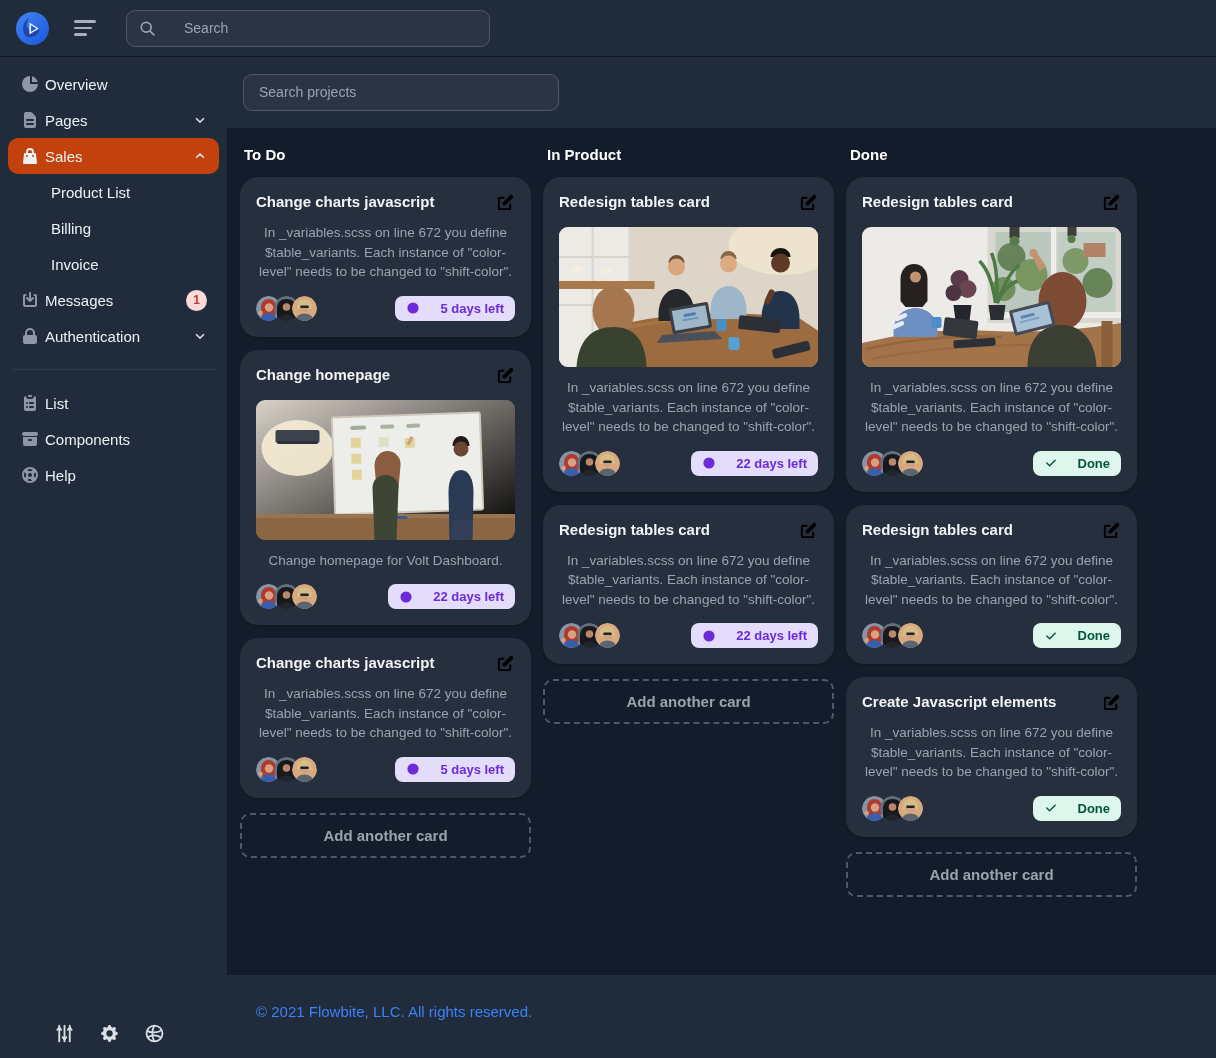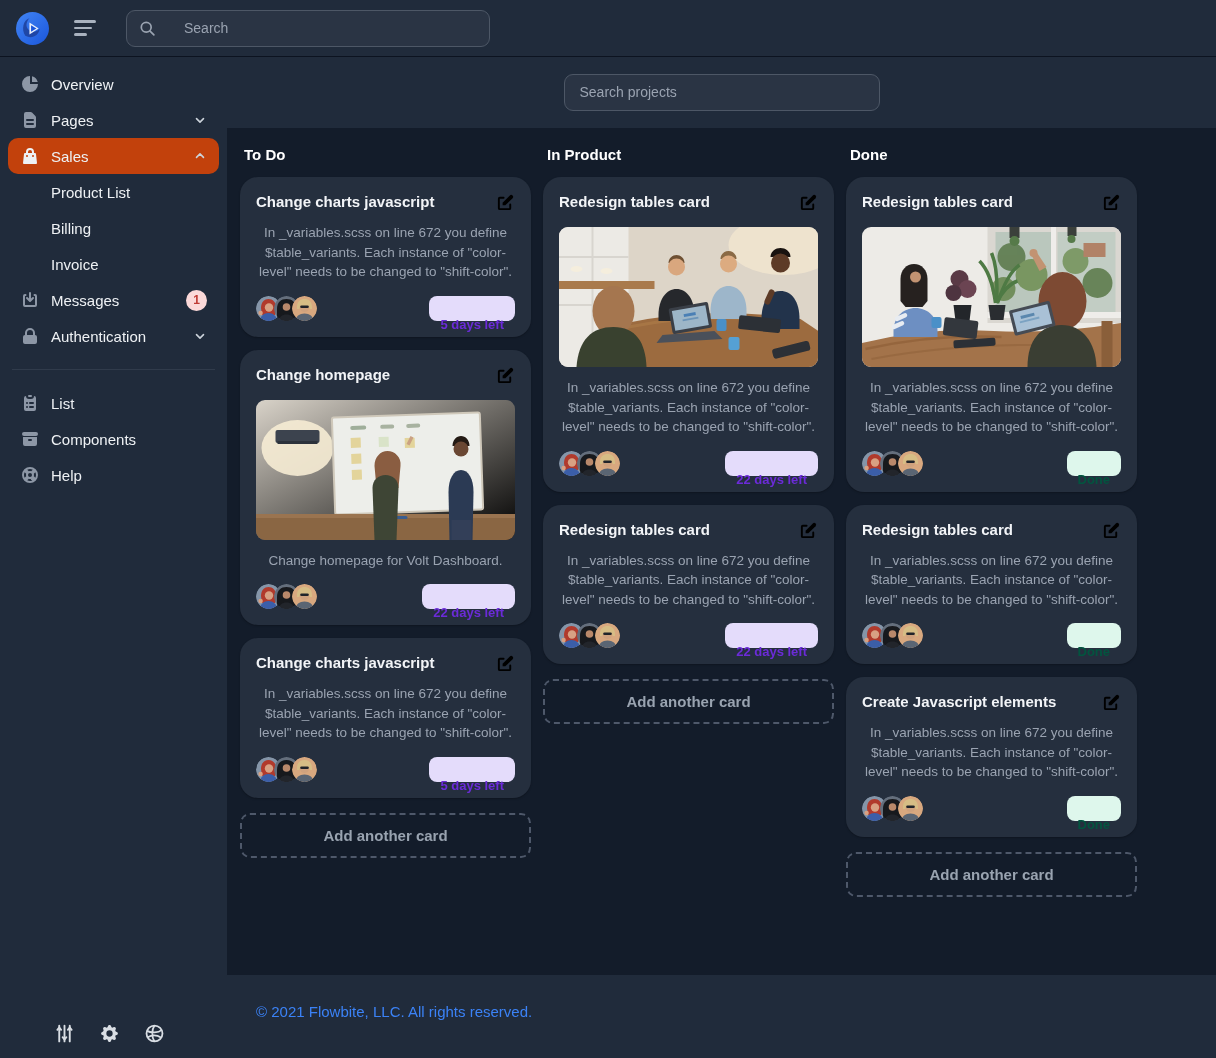--- a/index.html
+++ b/index.html
@@ -17,56 +17,56 @@
   .hamburger { margin-left:21px; background:none; border:none; padding:6px 4px; cursor:pointer; display:flex; flex-direction:column; gap:4px; }
   .hamburger span { display:block; height:2.6px; border-radius:2px; background:#a9b2bf; }
   .hamburger .l1{width:22px}.hamburger .l2{width:18px}.hamburger .l3{width:13px}
   .searchbox { margin-left:26px; width:364px; height:37px; background:#2a3444; border:1px solid #4d5766; border-radius:9px; display:flex; align-items:center; padding:0 12px; gap:26px; }
   .searchbox svg { flex:none; color:#9aa3b1; }
   .searchbox input, .project-search input { background:transparent; border:none; outline:none; color:#e6eaef; font-size:14px; width:100%; font-family:inherit; }
   ::placeholder { color:#9aa3b1; opacity:1; }
 
   
   .sidebar { background:#202b3b; display:flex; flex-direction:column; padding:10px 8px 14px; }
-  .side-item { height:36px; flex:none; display:flex; align-items:center; gap:11px; padding:0 12px; border-radius:10px; color:#eef1f4; font-size:15px; cursor:pointer; }
+  .side-item { height:36px; flex:none; display:flex; align-items:center; gap:5px; padding:0 12px; border-radius:10px; color:#eef1f4; font-size:15px; cursor:pointer; }
   .side-item .sicon { width:20px; height:20px; flex:none; color:#8d97a6; }
   .side-item .sicon svg { width:20px; height:20px; display:block; }
   .side-item.active { background:#c2410c; }
   .side-item.active .sicon { color:#eef1f4; }
   .side-item .grow { flex:1; }
   .chev { width:14px; height:14px; color:#ccd3db; flex:none; }
   .side-sub { padding-left:43px; }
   .count-badge { width:21px; height:21px; border-radius:50%; background:#fbd9d9; color:#bf3b34; font-size:12px; font-weight:700; display:flex; align-items:center; justify-content:center; }
   .side-divider { border:none; border-top:1px solid #303b4b; margin:15px 4px; }
   .side-bottom { margin-top:auto; display:flex; align-items:center; gap:24px; padding-left:46px; }
   .side-bottom button { background:none; border:none; padding:0; color:#d9dee4; cursor:pointer; width:21px; height:21px; }
   .side-bottom svg { width:21px; height:21px; display:block; }
 
   
   .main { display:flex; flex-direction:column; min-width:0; }
-  .toolbar { height:72px; flex:none; background:#202b3b; display:flex; align-items:center; padding:0 16px;justify-content:center; }
+  .toolbar { height:72px; flex:none; background:#202b3b; display:flex; align-items:center; padding:0 16px; }
   .project-search { width:316px; height:37px; background:#2a3444; border:1px solid #4d5766; border-radius:9px; display:flex; align-items:center; padding:0 13px; }
   .board { flex:1; background:#131c2a; padding:18px 16px 0 13px; display:flex; gap:12px; overflow:hidden; }
   .column { width:291px; flex:none; }
   .col-title { margin:0 0 14px 4px; font-size:15px; font-weight:700; color:#ffffff; }
   .cards { display:flex; flex-direction:column; gap:13px; }
   .card { background:#252f3e; border-radius:18px; padding:16px; box-shadow:0 1px 2px rgba(0,0,0,.25);text-align:center; }
   .card-head { display:flex; align-items:flex-start; justify-content:space-between; gap:8px; }
   .card-title { margin:0; font-size:15px; font-weight:700; color:#f2f4f7; }
   .edit-btn { background:none; border:none; padding:0; width:19px; height:19px; color:#8d97a6; cursor:pointer; flex:none; }
   .edit-btn svg { width:19px; height:19px; display:block; }
   .card-img { margin-top:15px; height:140px; border-radius:9px; overflow:hidden; }
   .card-img svg { width:100%; height:100%; display:block; }
   .card-desc { margin:11px 0 0; font-size:13.5px; line-height:19.5px; color:#9aa3b1; }
   .card-foot { margin-top:14px; display:flex; align-items:center; justify-content:space-between; }
   .avatars { display:flex; }
   .avatar { width:25px; height:25px; border-radius:50%; overflow:hidden; flex:none; }
   .avatar + .avatar { margin-left:-7px; }
   .avatar svg { width:25px; height:25px; display:block; }
-  .badge { display:inline-flex; align-items:center; gap:20px; height:25px; padding:1px 11px; border-radius:8px; font-size:13px; font-weight:700;flex-direction:column; }
+  .badge { display:inline-flex; align-items:center; gap:20px; height:25px; padding:8px 11px; border-radius:8px; font-size:13px; font-weight:700; }
   .badge svg { width:14px; height:14px; display:block; }
   .badge.purple { background:#e4dcfb; color:#6b2bd8; }
   .badge.green  { background:#def7ec; color:#03543f; }
   .add-card { margin-top:15px; width:100%; height:45px; border:2px dashed #4e586a; border-radius:10px; background:none; color:#99a3b0; font-size:15px; font-weight:700; font-family:inherit; cursor:pointer; }
 
   .footer { height:83px; flex:none; background:#202b3b; padding:28px 0 0 29px; font-size:15px; color:#3b82f6; }
 </style>
 </head>
 <body>
 

